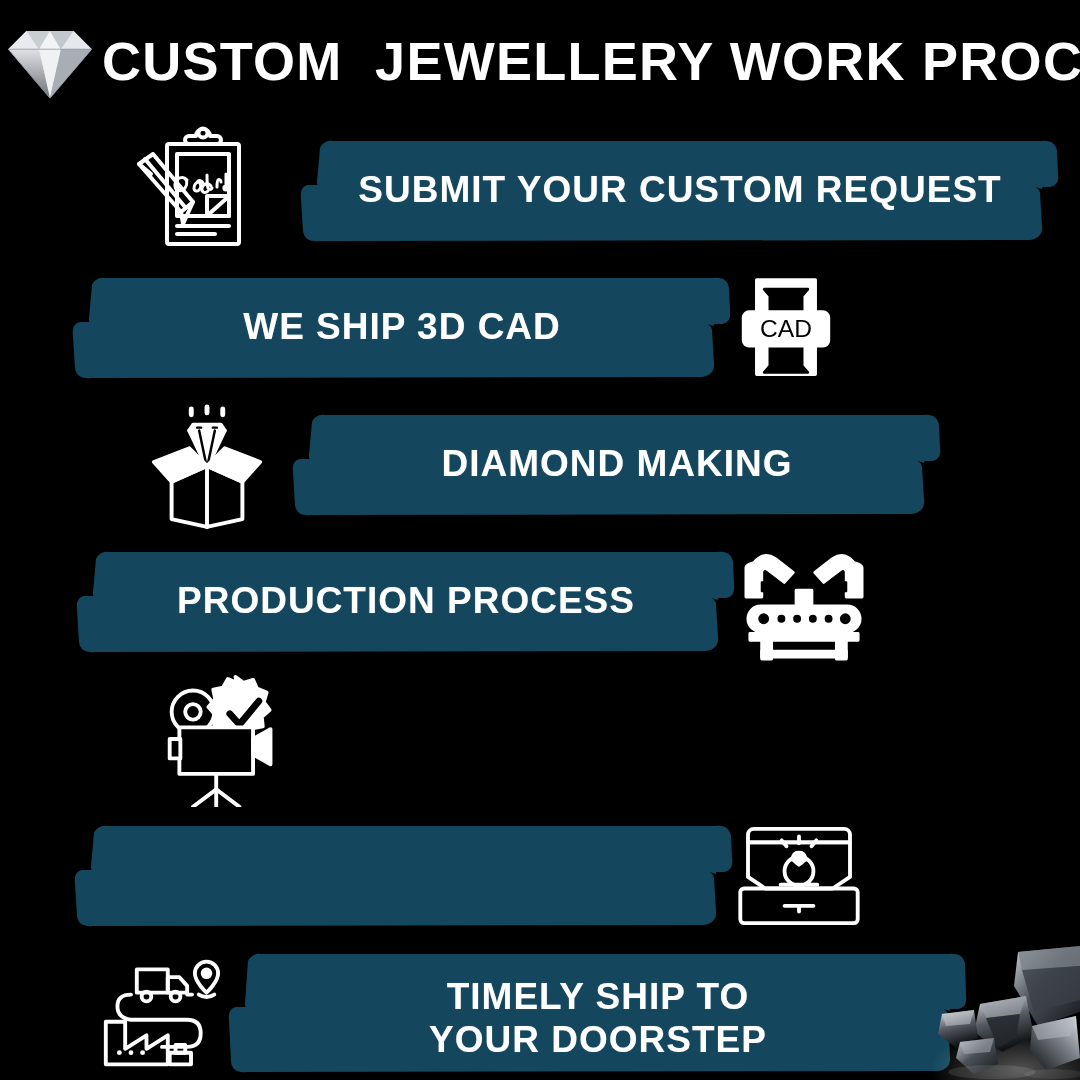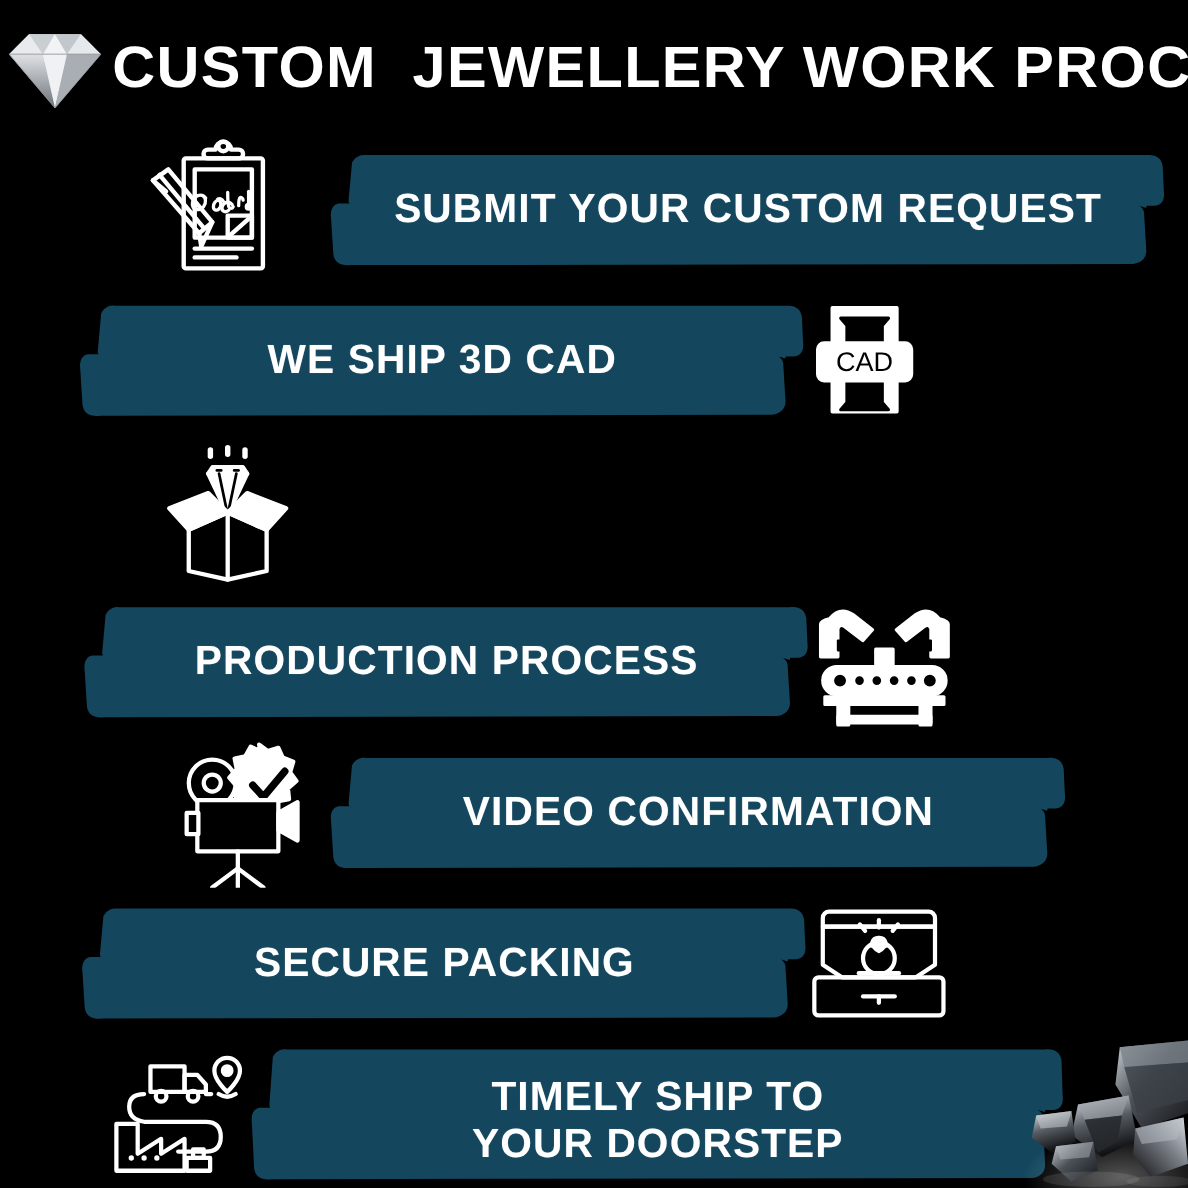--- a/index.html
+++ b/index.html
@@ -231,20 +231,52 @@
       <line x1="50" y1="27" x2="54" y2="27" stroke="#000" stroke-width="2.5"></line>
       <line x1="66" y1="27" x2="70" y2="27" stroke="#000" stroke-width="2.5"></line>
 
       <polygon points="6,62 42,48 60,66 24,82" fill="#fff" stroke="#fff"></polygon>
       <polygon points="114,62 78,48 60,66 96,82" fill="#fff" stroke="#fff"></polygon>
 
       <path d="M24 82 L60 66 L96 82 L96 120 L60 128 L24 120 Z" fill="none"></path>
       <line x1="60" y1="66" x2="60" y2="128"></line>
     </svg>
       </div>
+      <div class="banner-cell" style="position: absolute; top: 50%; transform: translateY(-50%); left: 292px; width: 650px; height: 104px;">
+  <svg class="banner-svg" width="650" height="104" viewBox="0 0 650 104">
+    <g fill="#14475e">
+
+      <path d="M 32 2
+               C 28 1, 22 4, 20 9
+               L 17 42
+               C 16 48, 22 51, 30 50
+               L 640 48
+               C 647 47, 649 42, 648 34
+               L 647 12
+               C 646 5, 641 1, 632 2
+               Z"></path>
+
+      <path d="M 8 46
+               C 2 47, 0 53, 1 60
+               L 3 92
+               C 4 100, 10 103, 19 102
+               L 620 101
+               C 628 100, 633 95, 632 87
+               L 630 54
+               C 629 48, 622 45, 614 46
+               Z"></path>
+
+      <rect x="28" y="38" width="594" height="22"></rect>
+
+      <path d="M 20 46 l 10 3 l -11 3 z"></path>
+      <path d="M 632 50 l -10 -3 l 11 -3 z"></path>
+    </g>
+  </svg>
+        <div class="banner-text" style="font-size: 37px; width: 100%;">DIAMOND MAKING</div>
+      </div>
     </div>
     <div class="row" style="height: 137px; padding-left: 45px;">
       <div class="icon-cell" style="position: absolute; top: 50%; transform: translateY(-50%); left: 740px;">
     <svg viewBox="0 0 130 120" width="128" height="118" fill="#fff" stroke="#fff" stroke-width="3" stroke-linejoin="round">
 
       <path d="M14 20 q10-12 22-4 l18 14 l-9 10 l-17-13 q-4-3-6 2 v26 h-16 v-30 q0-3 8-5z" fill="#fff"></path>
       <rect x="22" y="40" width="16" height="9" fill="#000" stroke="#000" stroke-width="2"></rect>
 
       <path d="M116 20 q-10-12-22-4 l-18 14 l9 10 l17-13 q4-3 6 2 v26 h16 v-30 q0-3-8-5z" fill="#fff"></path>
       <rect x="92" y="40" width="16" height="9" fill="#000" stroke="#000" stroke-width="2"></rect>
@@ -311,52 +343,20 @@
       <rect x="20" y="58" width="76" height="48" fill="#000" stroke="#fff"></rect>
       <path d="M96 70 l18-10 v36 l-18-10z" fill="#fff" stroke="#fff"></path>
       <rect x="10" y="70" width="11" height="20" fill="#000" stroke="#fff"></rect>
 
       <line x1="58" y1="106" x2="58" y2="122"></line>
       <line x1="58" y1="122" x2="34" y2="140"></line>
       <line x1="58" y1="122" x2="82" y2="140"></line>
       <line x1="58" y1="122" x2="58" y2="140"></line>
     </svg>
       </div>
-      <div class="banner-cell" style="position: absolute; top: 50%; transform: translateY(-50%); left: 300px; width: 670px; height: 104px;">
-  <svg class="banner-svg" width="670" height="104" viewBox="0 0 670 104">
-    <g fill="#14475e">
-
-      <path d="M 32 2
-               C 28 1, 22 4, 20 9
-               L 17 42
-               C 16 48, 22 51, 30 50
-               L 660 48
-               C 667 47, 669 42, 668 34
-               L 667 12
-               C 666 5, 661 1, 652 2
-               Z"></path>
-
-      <path d="M 8 46
-               C 2 47, 0 53, 1 60
-               L 3 92
-               C 4 100, 10 103, 19 102
-               L 640 101
-               C 648 100, 653 95, 652 87
-               L 650 54
-               C 649 48, 642 45, 634 46
-               Z"></path>
-
-      <rect x="28" y="38" width="614" height="22"></rect>
-
-      <path d="M 20 46 l 10 3 l -11 3 z"></path>
-      <path d="M 652 50 l -10 -3 l 11 -3 z"></path>
-    </g>
-  </svg>
-        <div class="banner-text" style="font-size: 37px; width: 100%;">VIDEO CONFIRMATION</div>
-      </div>
     </div>
     <div class="row" style="height: 137px;">
       <div class="icon-cell" style="position: absolute; top: 50%; transform: translateY(-50%); left: 736px;">
     <svg viewBox="0 0 130 106" width="126" height="102" fill="none" stroke="#fff" stroke-width="4" stroke-linejoin="round" stroke-linecap="round">
 
       <path d="M18 4 h94 a6 6 0 0 1 6 6 v8 h-106 v-8 a6 6 0 0 1 6-6z"></path>
       <path d="M12 18 h106 v36 l-18 12 h-70 l-18-12z"></path>
 
       <circle cx="65" cy="48" r="15"></circle>
       <path d="M58 36 q7-12 14 0"></path>
@@ -394,21 +394,20 @@
                L 640 54
                C 639 48, 632 45, 624 46
                Z"></path>
 
       <rect x="28" y="38" width="604" height="22"></rect>
 
       <path d="M 20 46 l 10 3 l -11 3 z"></path>
       <path d="M 642 50 l -10 -3 l 11 -3 z"></path>
     </g>
   </svg>
-        <div class="banner-text" style="font-size: 37px; width: 100%;">SECURE  PACKING</div>
       </div>
     </div>
     <div class="row" style="height: 137px;">
       <div class="icon-cell" style="position: absolute; top: 50%; transform: translateY(-50%); left: 98px;">
     <svg viewBox="0 0 130 126" width="126" height="122" fill="none" stroke="#fff" stroke-width="4" stroke-linejoin="round" stroke-linecap="round">
 
       <rect x="40" y="18" width="32" height="24"></rect>
       <path d="M72 26 h12 l8 9 v7 h-20z"></path>
       <circle cx="50" cy="46" r="5"></circle>
       <circle cx="80" cy="46" r="5"></circle>

